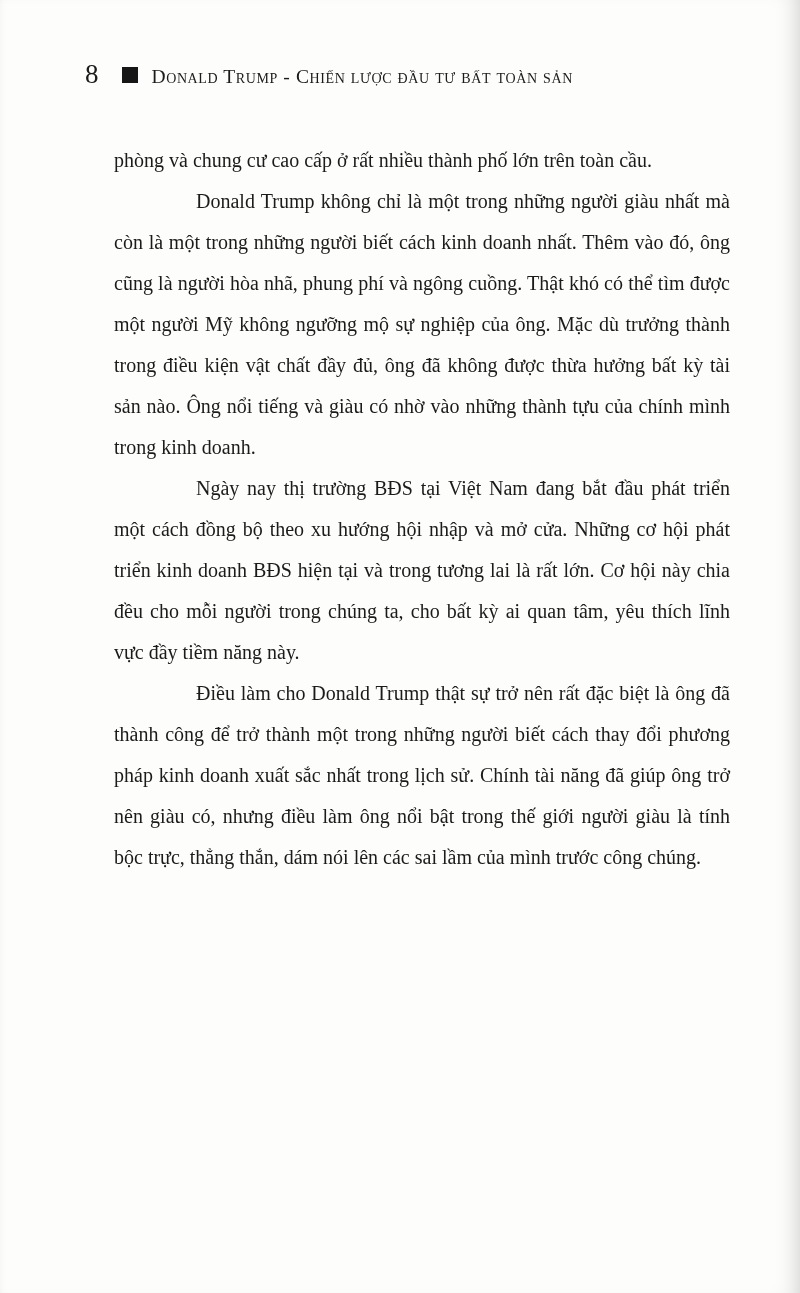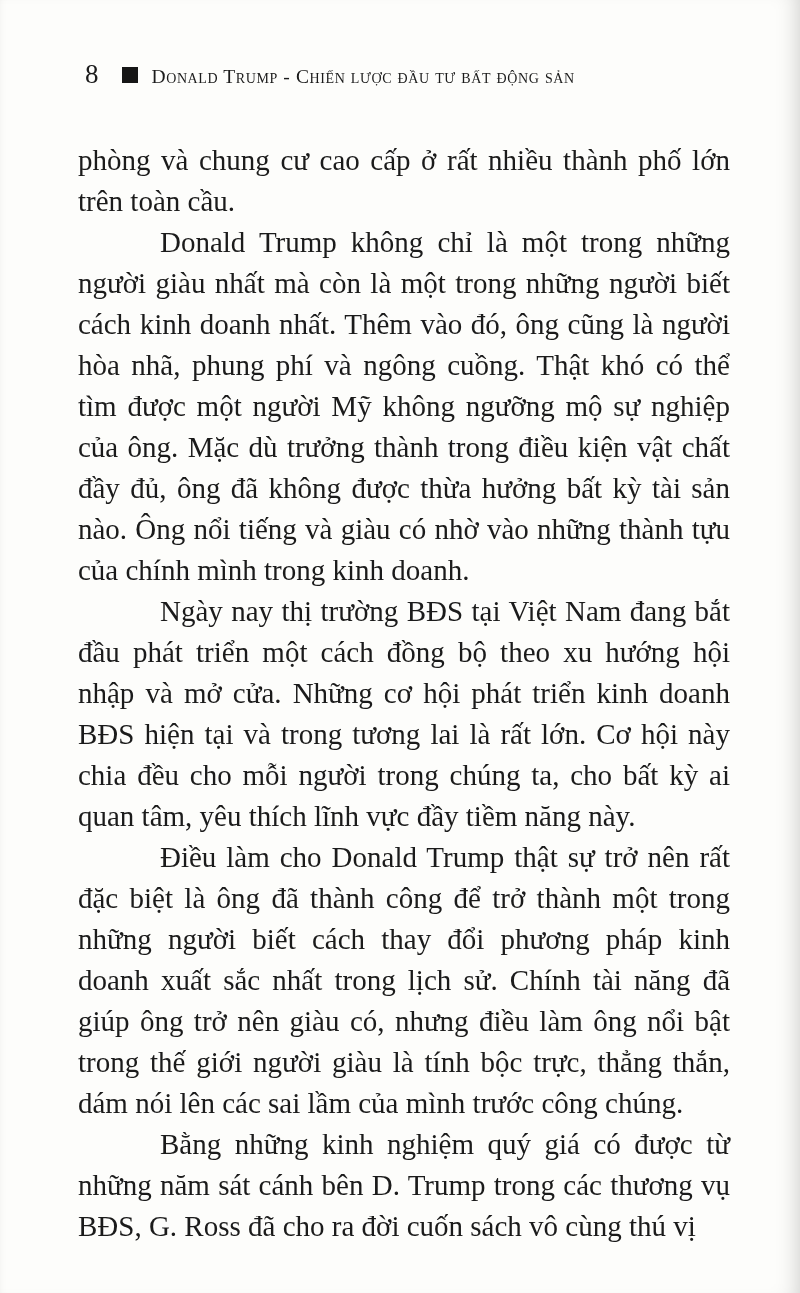--- a/index.html
+++ b/index.html
@@ -38,22 +38,22 @@
     margin-left: 23px;
     margin-right: 14px;
     flex: 0 0 auto;
   }
   .running-title {
     font-size: 19.5px;
     font-variant: small-caps;
     letter-spacing: 0.6px;
   }
   .body-text {
-    margin: 49px 70px 0 78px;
-    font-size: 29px;
+    margin: 49px 70px 0 114px;
+    font-size: 20px;
     line-height: 41px;
     text-align: justify;
     text-justify: inter-word;
     font-family: Liberation Serif, serif;
   }
   .para {
     margin: 0;
     padding: 0;
   }
   .para.indent {
@@ -61,24 +61,23 @@
   }
 </style>
 </head>
 <body>
 
 <div class="page">
 
   <header class="page-header">
     <span class="page-num">8</span>
     <span class="marker"></span>
-    <span class="running-title">Donald Trump - Chiến lược đầu tư bất động sản</span>
+    <span class="running-title">Donald Trump - Chiến lược đầu tư bất toàn sản</span>
   </header>
 
   <main class="body-text">
     <p class="para">phòng và chung cư cao cấp ở rất nhiều thành phố lớn trên toàn cầu.</p>
     <p class="para indent">Donald Trump không chỉ là một trong những người giàu nhất mà còn là một trong những người biết cách kinh doanh nhất. Thêm vào đó, ông cũng là người hòa nhã, phung phí và ngông cuồng. Thật khó có thể tìm được một người Mỹ không ngưỡng mộ sự nghiệp của ông. Mặc dù trưởng thành trong điều kiện vật chất đầy đủ, ông đã không được thừa hưởng bất kỳ tài sản nào. Ông nổi tiếng và giàu có nhờ vào những thành tựu của chính mình trong kinh doanh.</p>
     <p class="para indent">Ngày nay thị trường BĐS tại Việt Nam đang bắt đầu phát triển một cách đồng bộ theo xu hướng hội nhập và mở cửa. Những cơ hội phát triển kinh doanh BĐS hiện tại và trong tương lai là rất lớn. Cơ hội này chia đều cho mỗi người trong chúng ta, cho bất kỳ ai quan tâm, yêu thích lĩnh vực đầy tiềm năng này.</p>
     <p class="para indent">Điều làm cho Donald Trump thật sự trở nên rất đặc biệt là ông đã thành công để trở thành một trong những người biết cách thay đổi phương pháp kinh doanh xuất sắc nhất trong lịch sử. Chính tài năng đã giúp ông trở nên giàu có, nhưng điều làm ông nổi bật trong thế giới người giàu là tính bộc trực, thẳng thắn, dám nói lên các sai lầm của mình trước công chúng.</p>
-    <p class="para indent">Bằng những kinh nghiệm quý giá có được từ những năm sát cánh bên D. Trump trong các thương vụ BĐS, G. Ross đã cho ra đời cuốn sách vô cùng thú vị</p>
   </main>
 
 </div>
 
 </body></html>

